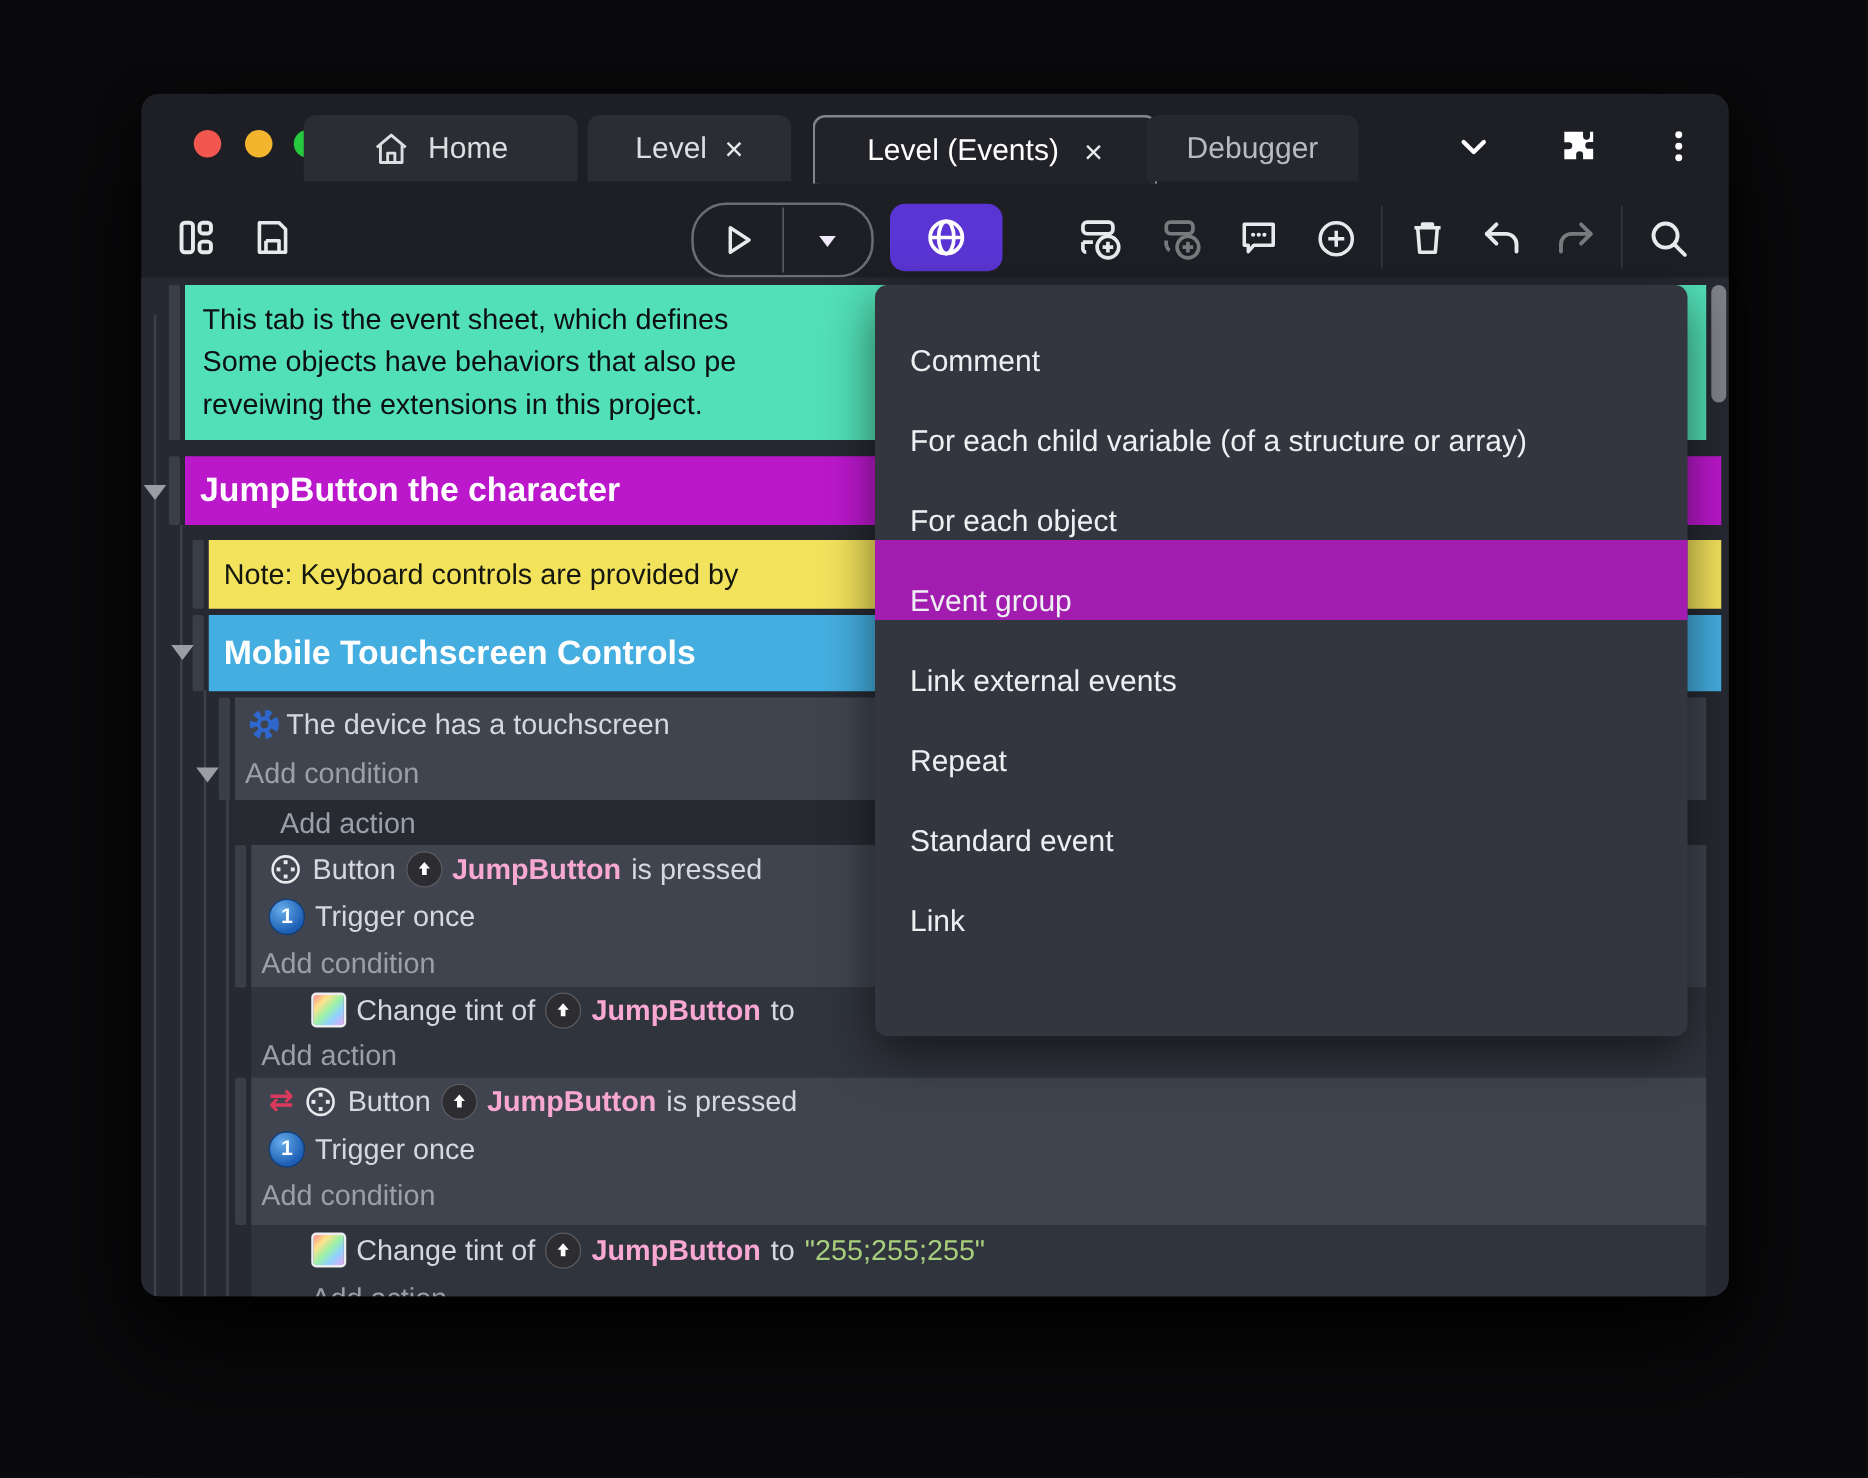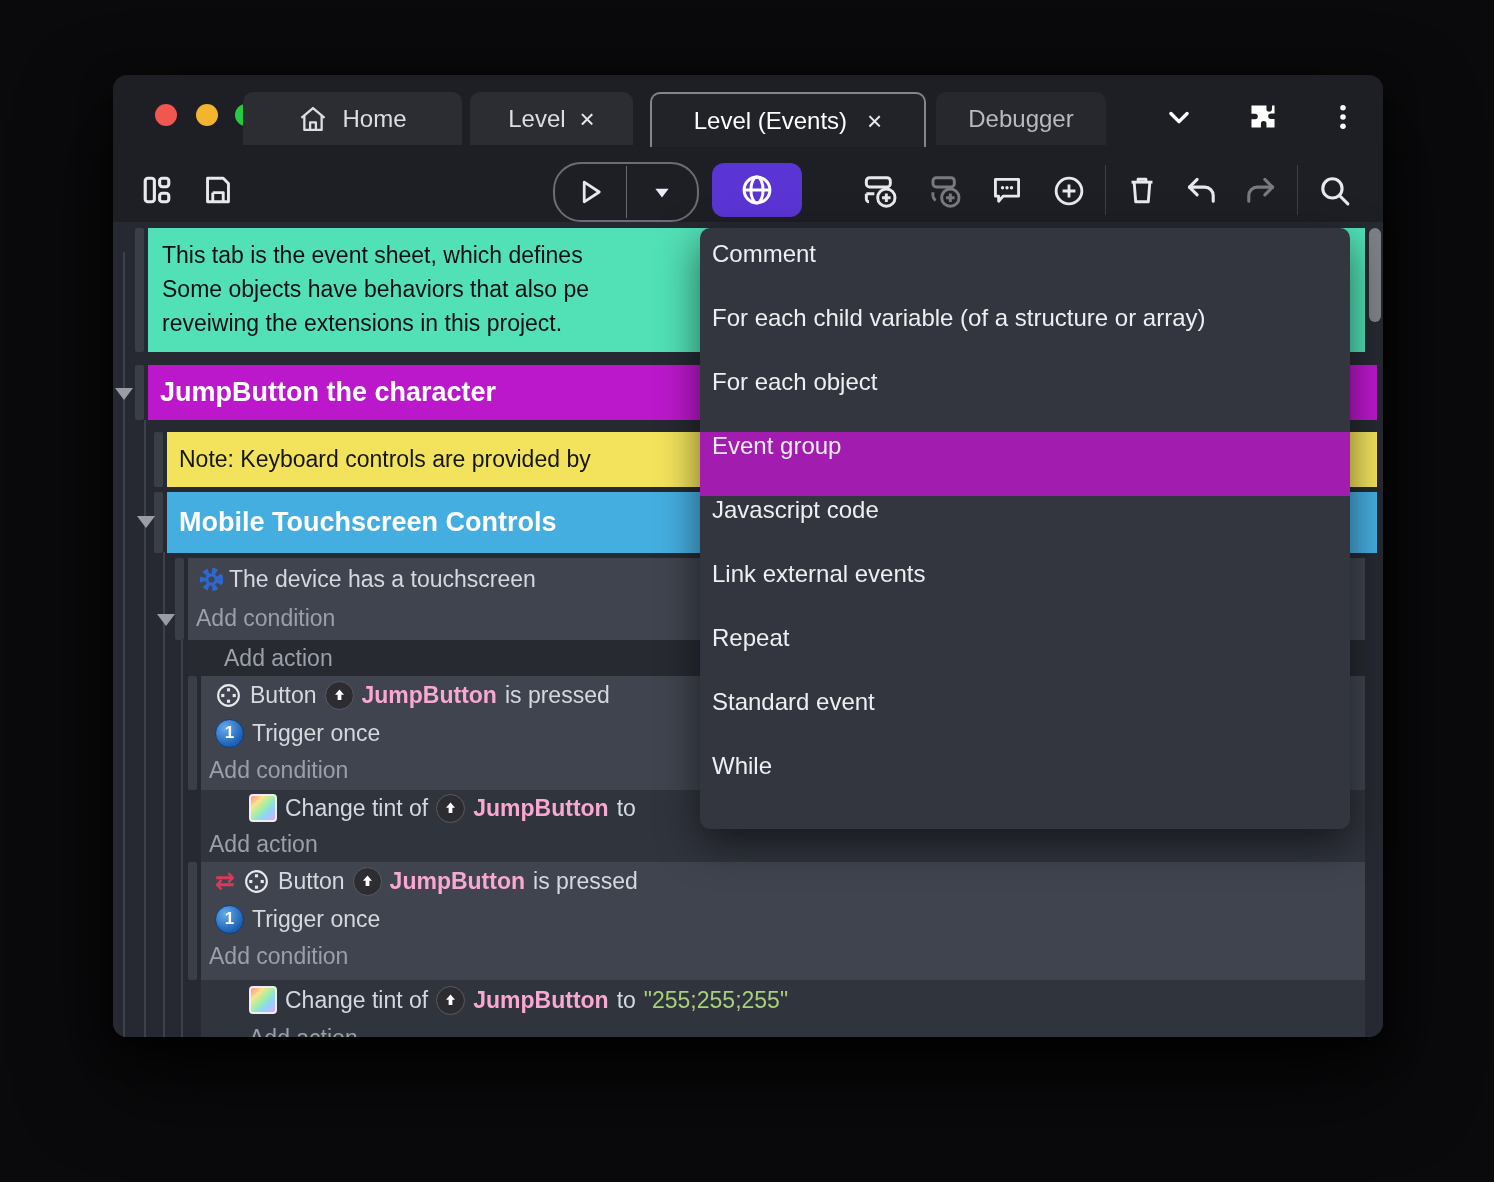--- a/index.html
+++ b/index.html
@@ -47,21 +47,21 @@
     background:linear-gradient(135deg,#ff8d8d 0%,#ffe28a 25%,#9cf0a8 50%,#8fd2ff 72%,#e9a6f5 100%);}
   .inv{color:#d93a5c;font-weight:bold;font-size:24px;line-height:1;}
   .handle{position:absolute;width:9px;background:#3a3e46;border-radius:2px;}
   .guide{position:absolute;width:2px;background:#3d414b;}
   .tri{position:absolute;width:0;height:0;border-left:9px solid transparent;border-right:9px solid transparent;
     border-top:12px solid #9a9da4;}
   .thumb{position:absolute;left:1256px;width:12px;height:94px;top:6px;background:#7d8086;border-radius:6px;}
   
   .menu{position:absolute;left:587px;top:153px;width:650px;height:601px;background:#33363e;border-radius:10px;
     box-shadow:0 14px 40px rgba(0,0,0,.55);z-index:50;padding:12px 0;box-sizing:border-box;}
-  .mi{height:64px;display:flex;align-items:flex-start;padding:0 12px;font-size:24px;color:#edeff2;}
+  .mi{height:64px;display:flex;align-items:flex-end;padding:0 28px;font-size:24px;color:#edeff2;}
   .mi.hl{background:#a21caf;}
   svg{display:block;}
 </style>
 </head>
 <body>
 
 <div class="window">
 
   <div>
     <span class="tl" style="left:42px;background:#f1564f"></span>
@@ -82,21 +82,21 @@
     <div class="tab" style="left:357px;width:163px;">
       <span>Level</span>
       <span class="x">×</span>
     </div>
 
     <div class="tab active" style="left:537px;width:272px;gap:20px;">
       <span>Level (Events)</span>
       <span class="x">×</span>
     </div>
 
-    <div class="tab debug" style="left:823px;width:170px;">
+    <div class="tab debug" style="left:804px;width:170px;">
       <span>Debugger</span>
     </div>
 
     <div class="winicon" style="left:1048px;">
       <span>
         <svg width="30" height="30" viewBox="0 0 26 26" fill="none" stroke="#fff" stroke-width="3" stroke-linecap="round" stroke-linejoin="round">
             <path d="M6 10 L13 17 L20 10"></path>
           </svg>
       </span>
     </div>
@@ -408,29 +408,26 @@
     <div class="mi">
         <span>For each child variable (of a structure or array)</span>
       </div>
     <div class="mi">
         <span>For each object</span>
       </div>
     <div class="mi hl">
         <span>Event group</span>
       </div>
     <div class="mi">
-        <span>Javascript code</span>
-      </div>
-    <div class="mi">
         <span>Link external events</span>
       </div>
     <div class="mi">
         <span>Repeat</span>
       </div>
     <div class="mi">
         <span>Standard event</span>
       </div>
     <div class="mi">
-        <span>While</span>
+        <span>Link</span>
       </div>
   </div>
 
 </div>
 
 </body></html>

